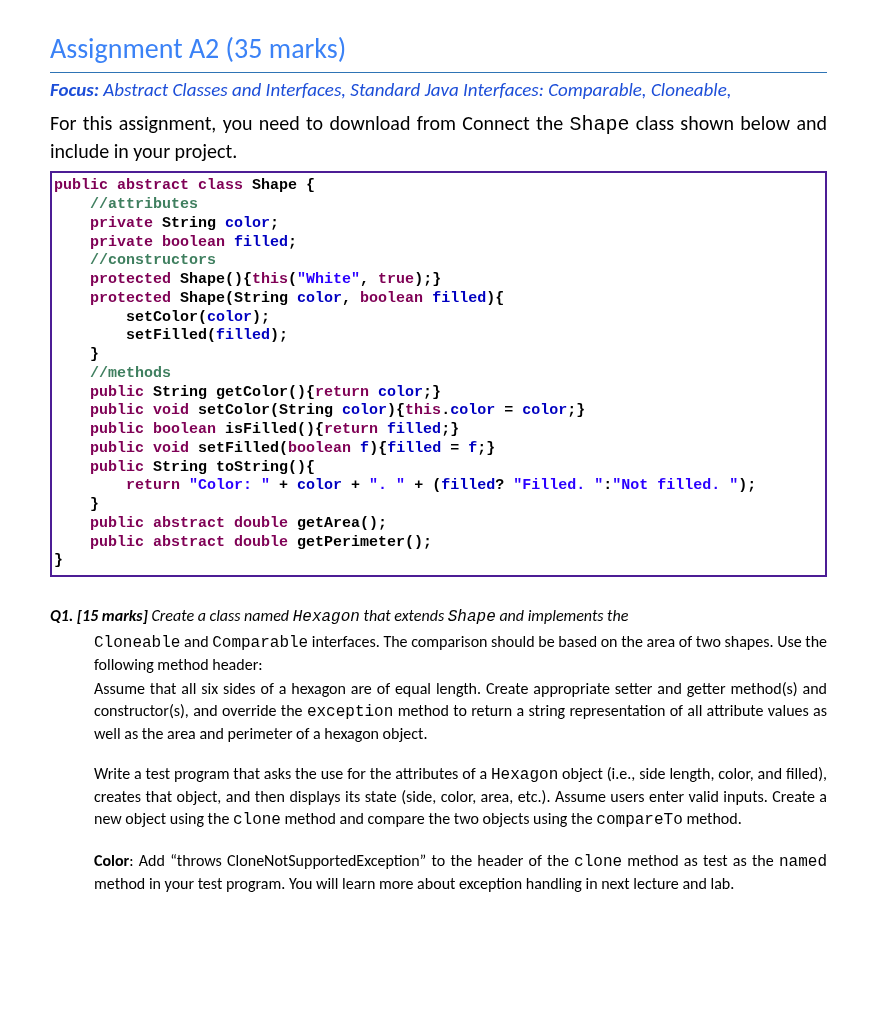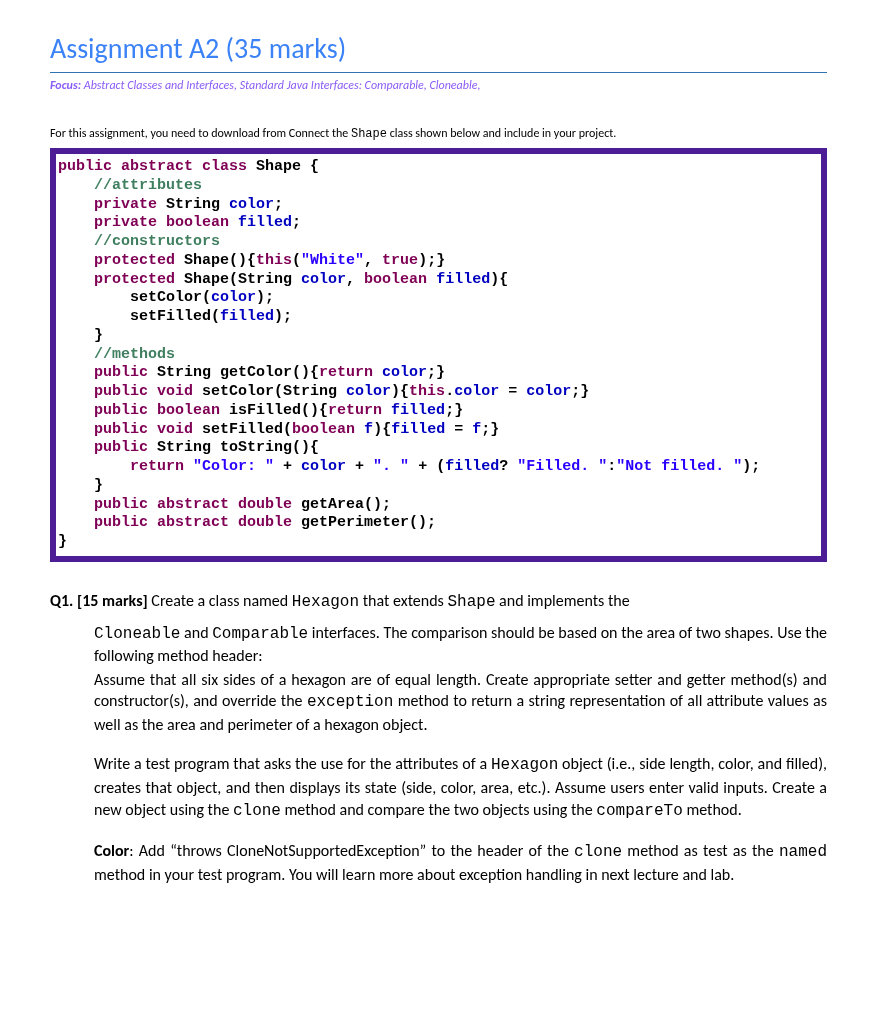--- a/index.html
+++ b/index.html
@@ -16,51 +16,51 @@
     color: #3b82f6;
     font-size: 28px;
     font-weight: 400;
     margin-bottom: 4px;
   }
   .divider {
     border-top: 1px solid #2E74B5;
     margin-bottom: 4px;
   }
   .focus {
-    color: #8b5cf6;
+    color: #1d4ed8;
     font-style: italic;
-    font-size: 12px;
-    margin-bottom: 32px;
+    font-size: 19px;
+    margin-bottom: 8px;
   }
   .focus b { font-weight: 700; }
   .intro {
-    font-size: 12px;
+    font-size: 20px;
     text-align: justify;
     margin-bottom: 6px;
   }
   .mono { font-family: "Courier New", monospace; }
   .codebox {
-    border: 6px solid #4c1d95;
+    border: 2px solid #4c1d95;
     background: #fff;
     padding: 4px 6px 4px 2px;
     font-family: Consolas, "Courier New", monospace;
     font-size: 15px;
     font-weight: 700;
     line-height: 1.25;
     white-space: pre;
     margin-bottom: 28px;
     overflow: hidden;
   }
   .kw   { color: #7F0055; }   
   .com  { color: #3F7F5F; }   
   .fld  { color: #0000C0; }   
   .str  { color: #2A00FF; }   
   
   .q-block { font-size: 16px; }
-  .q-head { text-align: justify; margin-bottom: 8px; }
+  .q-head { text-align: justify; margin-bottom: 2px; font-style: italic; }
   .q-sub {
     padding-left: 44px;
     text-align: justify;
     margin-bottom: 2px;
   }
   .method-header {
     font-family: "Courier New", monospace;
     font-weight: 700;
     text-align: center;
     margin: 2px 0 2px 0;

